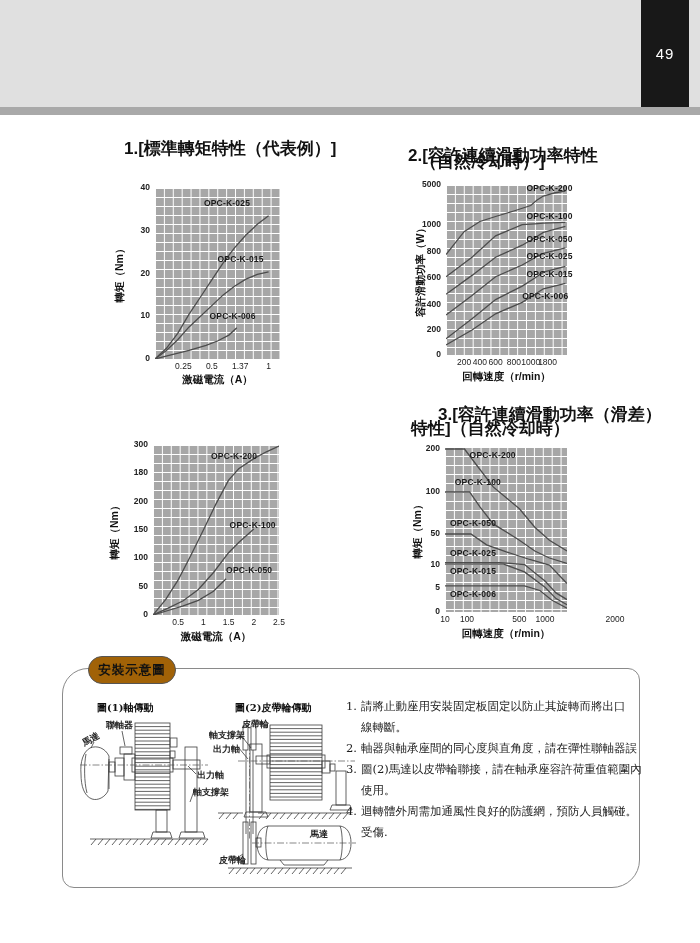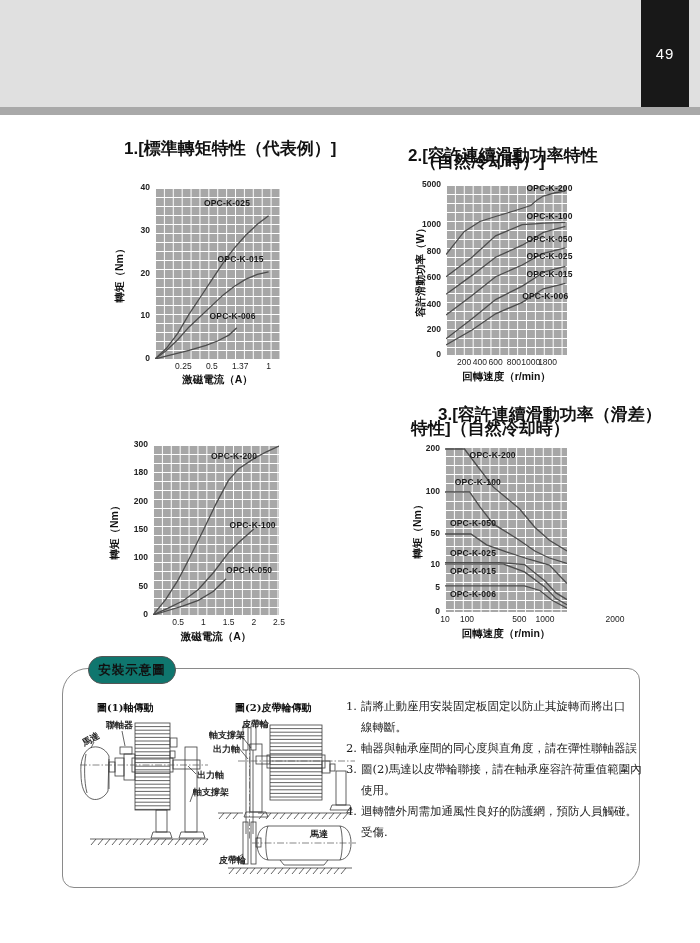--- a/index.html
+++ b/index.html
@@ -49,21 +49,21 @@
 
   #c4{left:100px;top:430px;width:235px;height:220px;}
   #c4 .plot{left:53px;top:15px;width:126px;height:170px;}
   #c4 .xtitle{left:53px;top:200px;width:126px;}
   #c4 .ytitle{left:-45px;top:93px;}
 
   
   .install-box{position:absolute;left:62px;top:668px;width:576px;height:218px;
        border:1.4px solid #8a8a8a;border-radius:26px 12px 28px 12px;background:#fff;}
   .capsule{position:absolute;left:88px;top:656px;width:86px;height:26px;border:1.6px solid #555;
-       border-radius:14px;background:#0f766e;display:flex;align-items:center;justify-content:center;
+       border-radius:14px;background:#a16207;display:flex;align-items:center;justify-content:center;
        font-size:12.5px;font-weight:700;letter-spacing:1px;z-index:3;}
   .figcap{position:absolute;font-size:10px;font-weight:700;font-family:"DejaVu Serif",serif;white-space:nowrap;z-index:2;}
   .figlab{position:absolute;font-size:9px;font-weight:700;font-family:"DejaVu Serif",serif;white-space:nowrap;z-index:2;color:#222;}
   .figsvg{position:absolute;z-index:1;}
   .figsvg line,.figsvg path,.figsvg rect{stroke:#3c3c3c;stroke-width:0.8;fill:none;}
   .cline{stroke:#555!important;stroke-width:0.7!important;stroke-dasharray:7 2 1.5 2;}
 
   #notes{position:absolute;left:346px;top:696px;width:300px;
       font-family:"DejaVu Serif",serif;font-size:11.5px;color:#1b1b1b;}
   .note{position:relative;padding-left:15px;}

